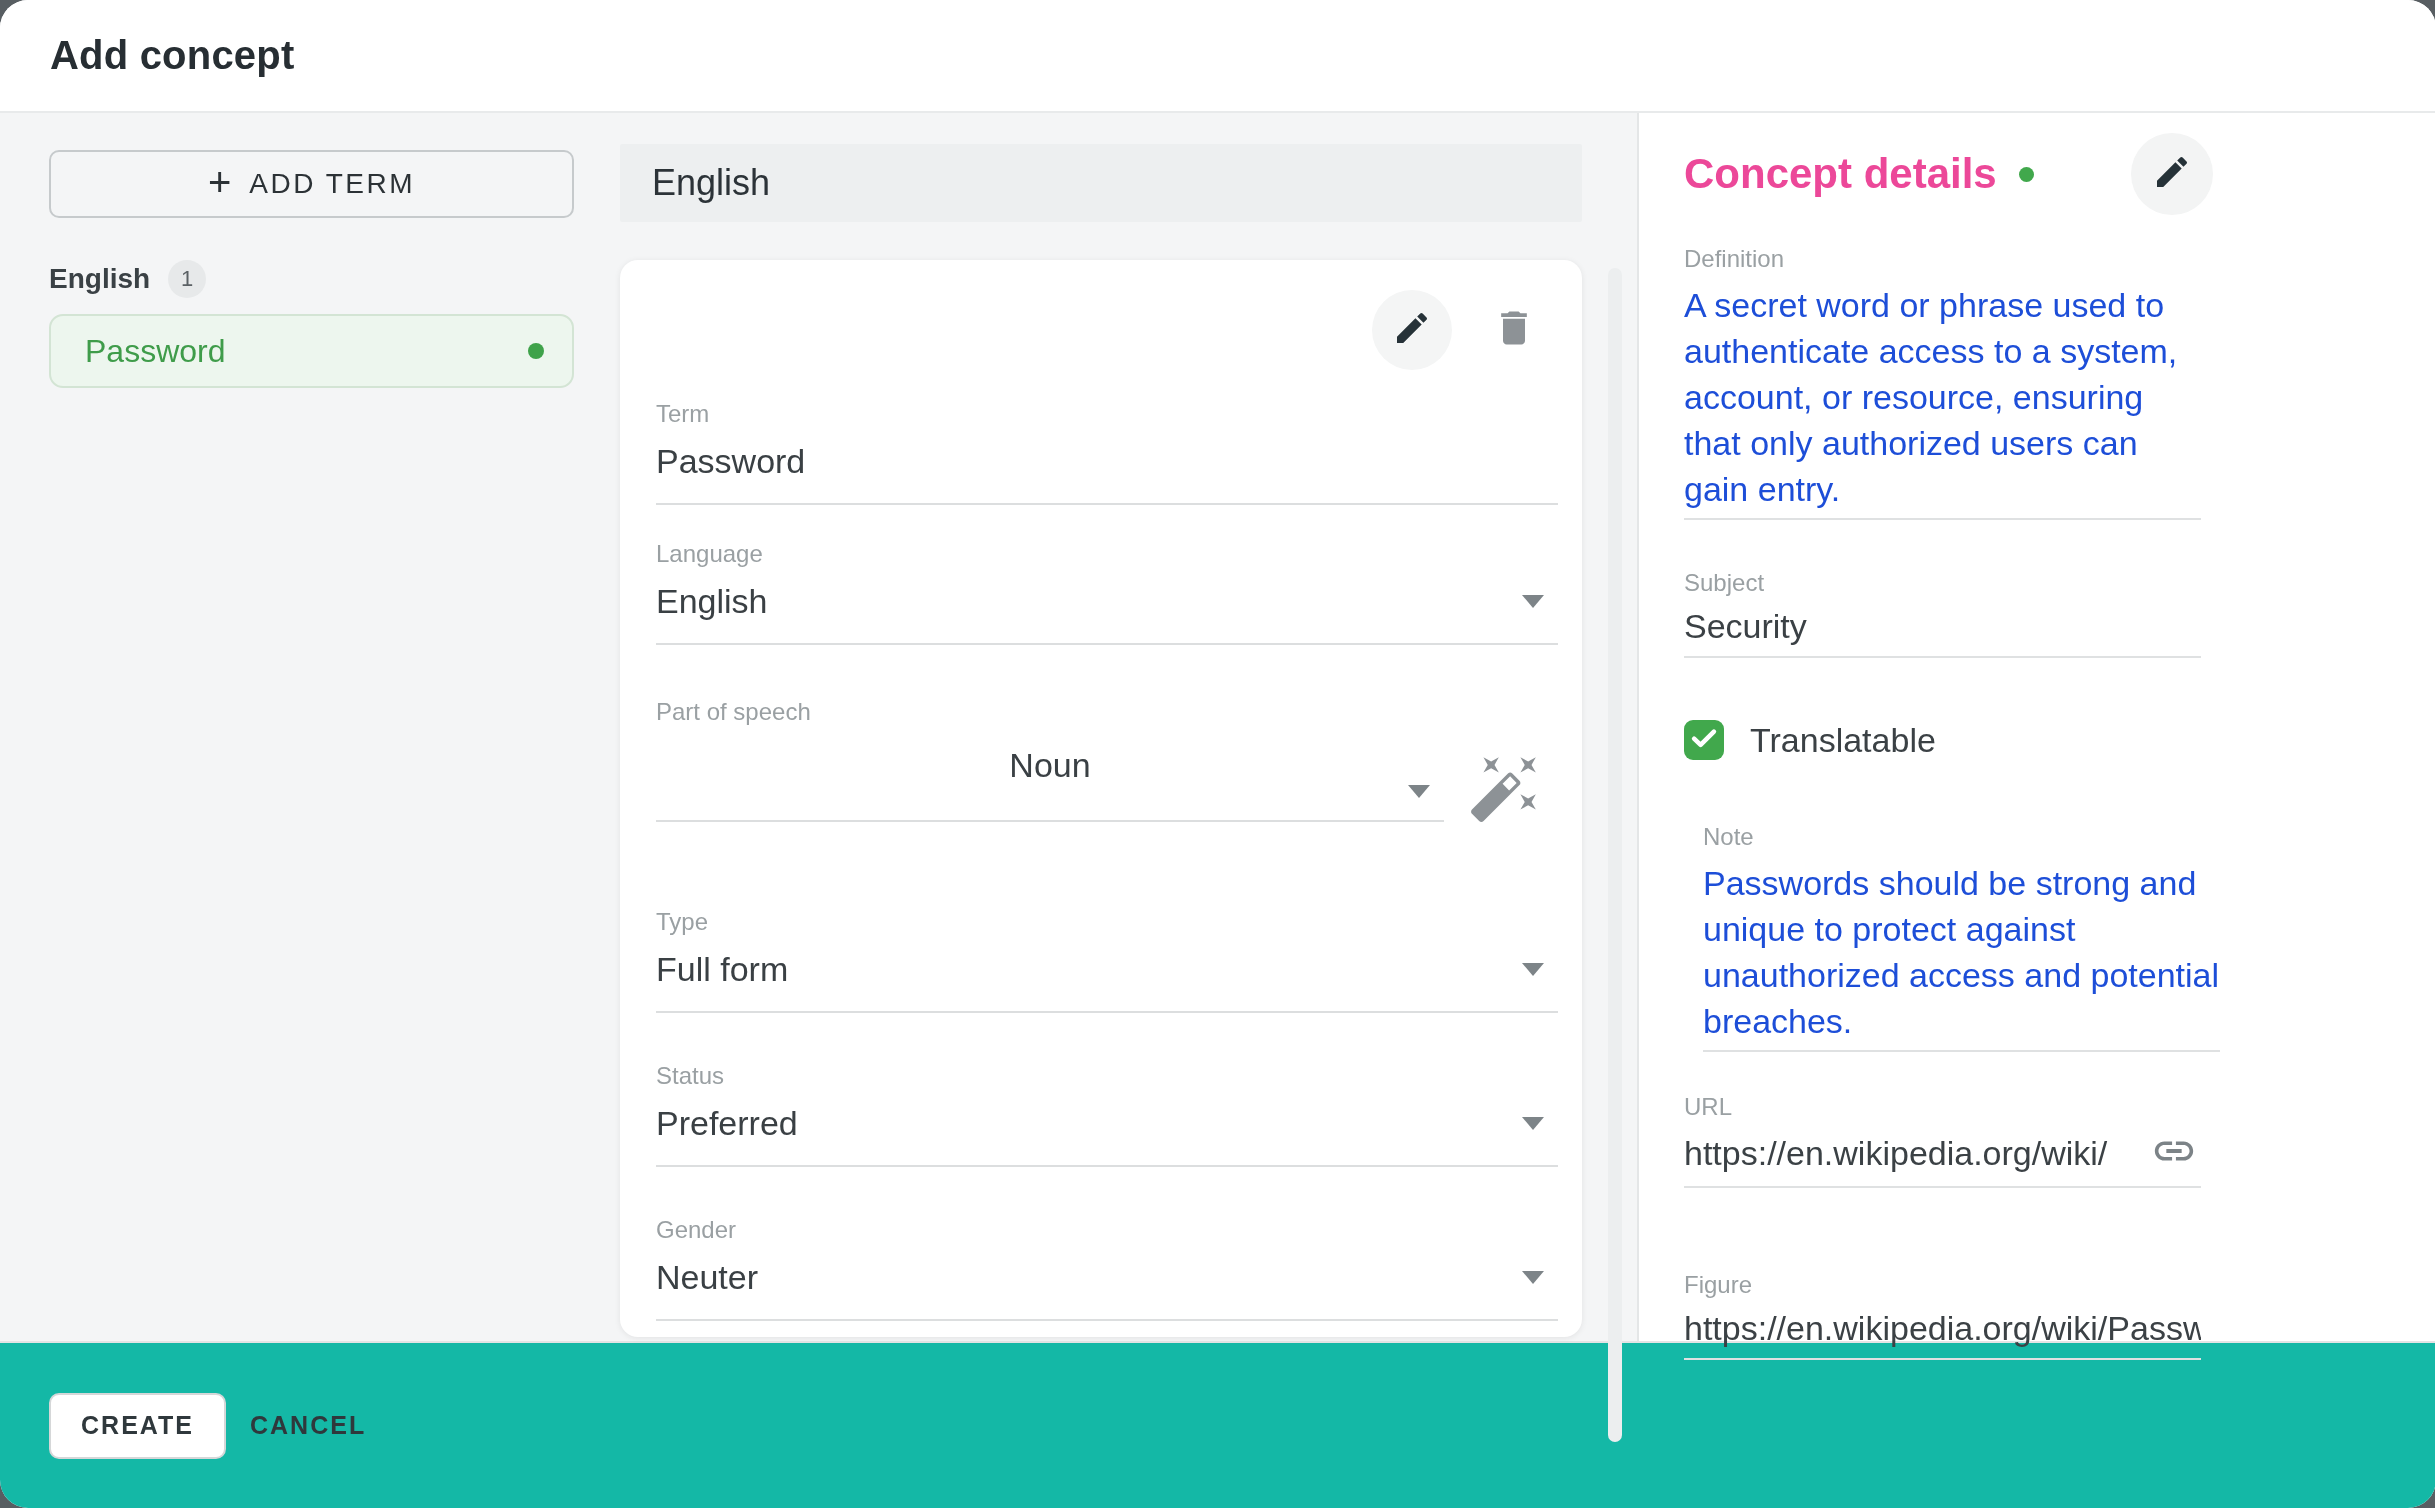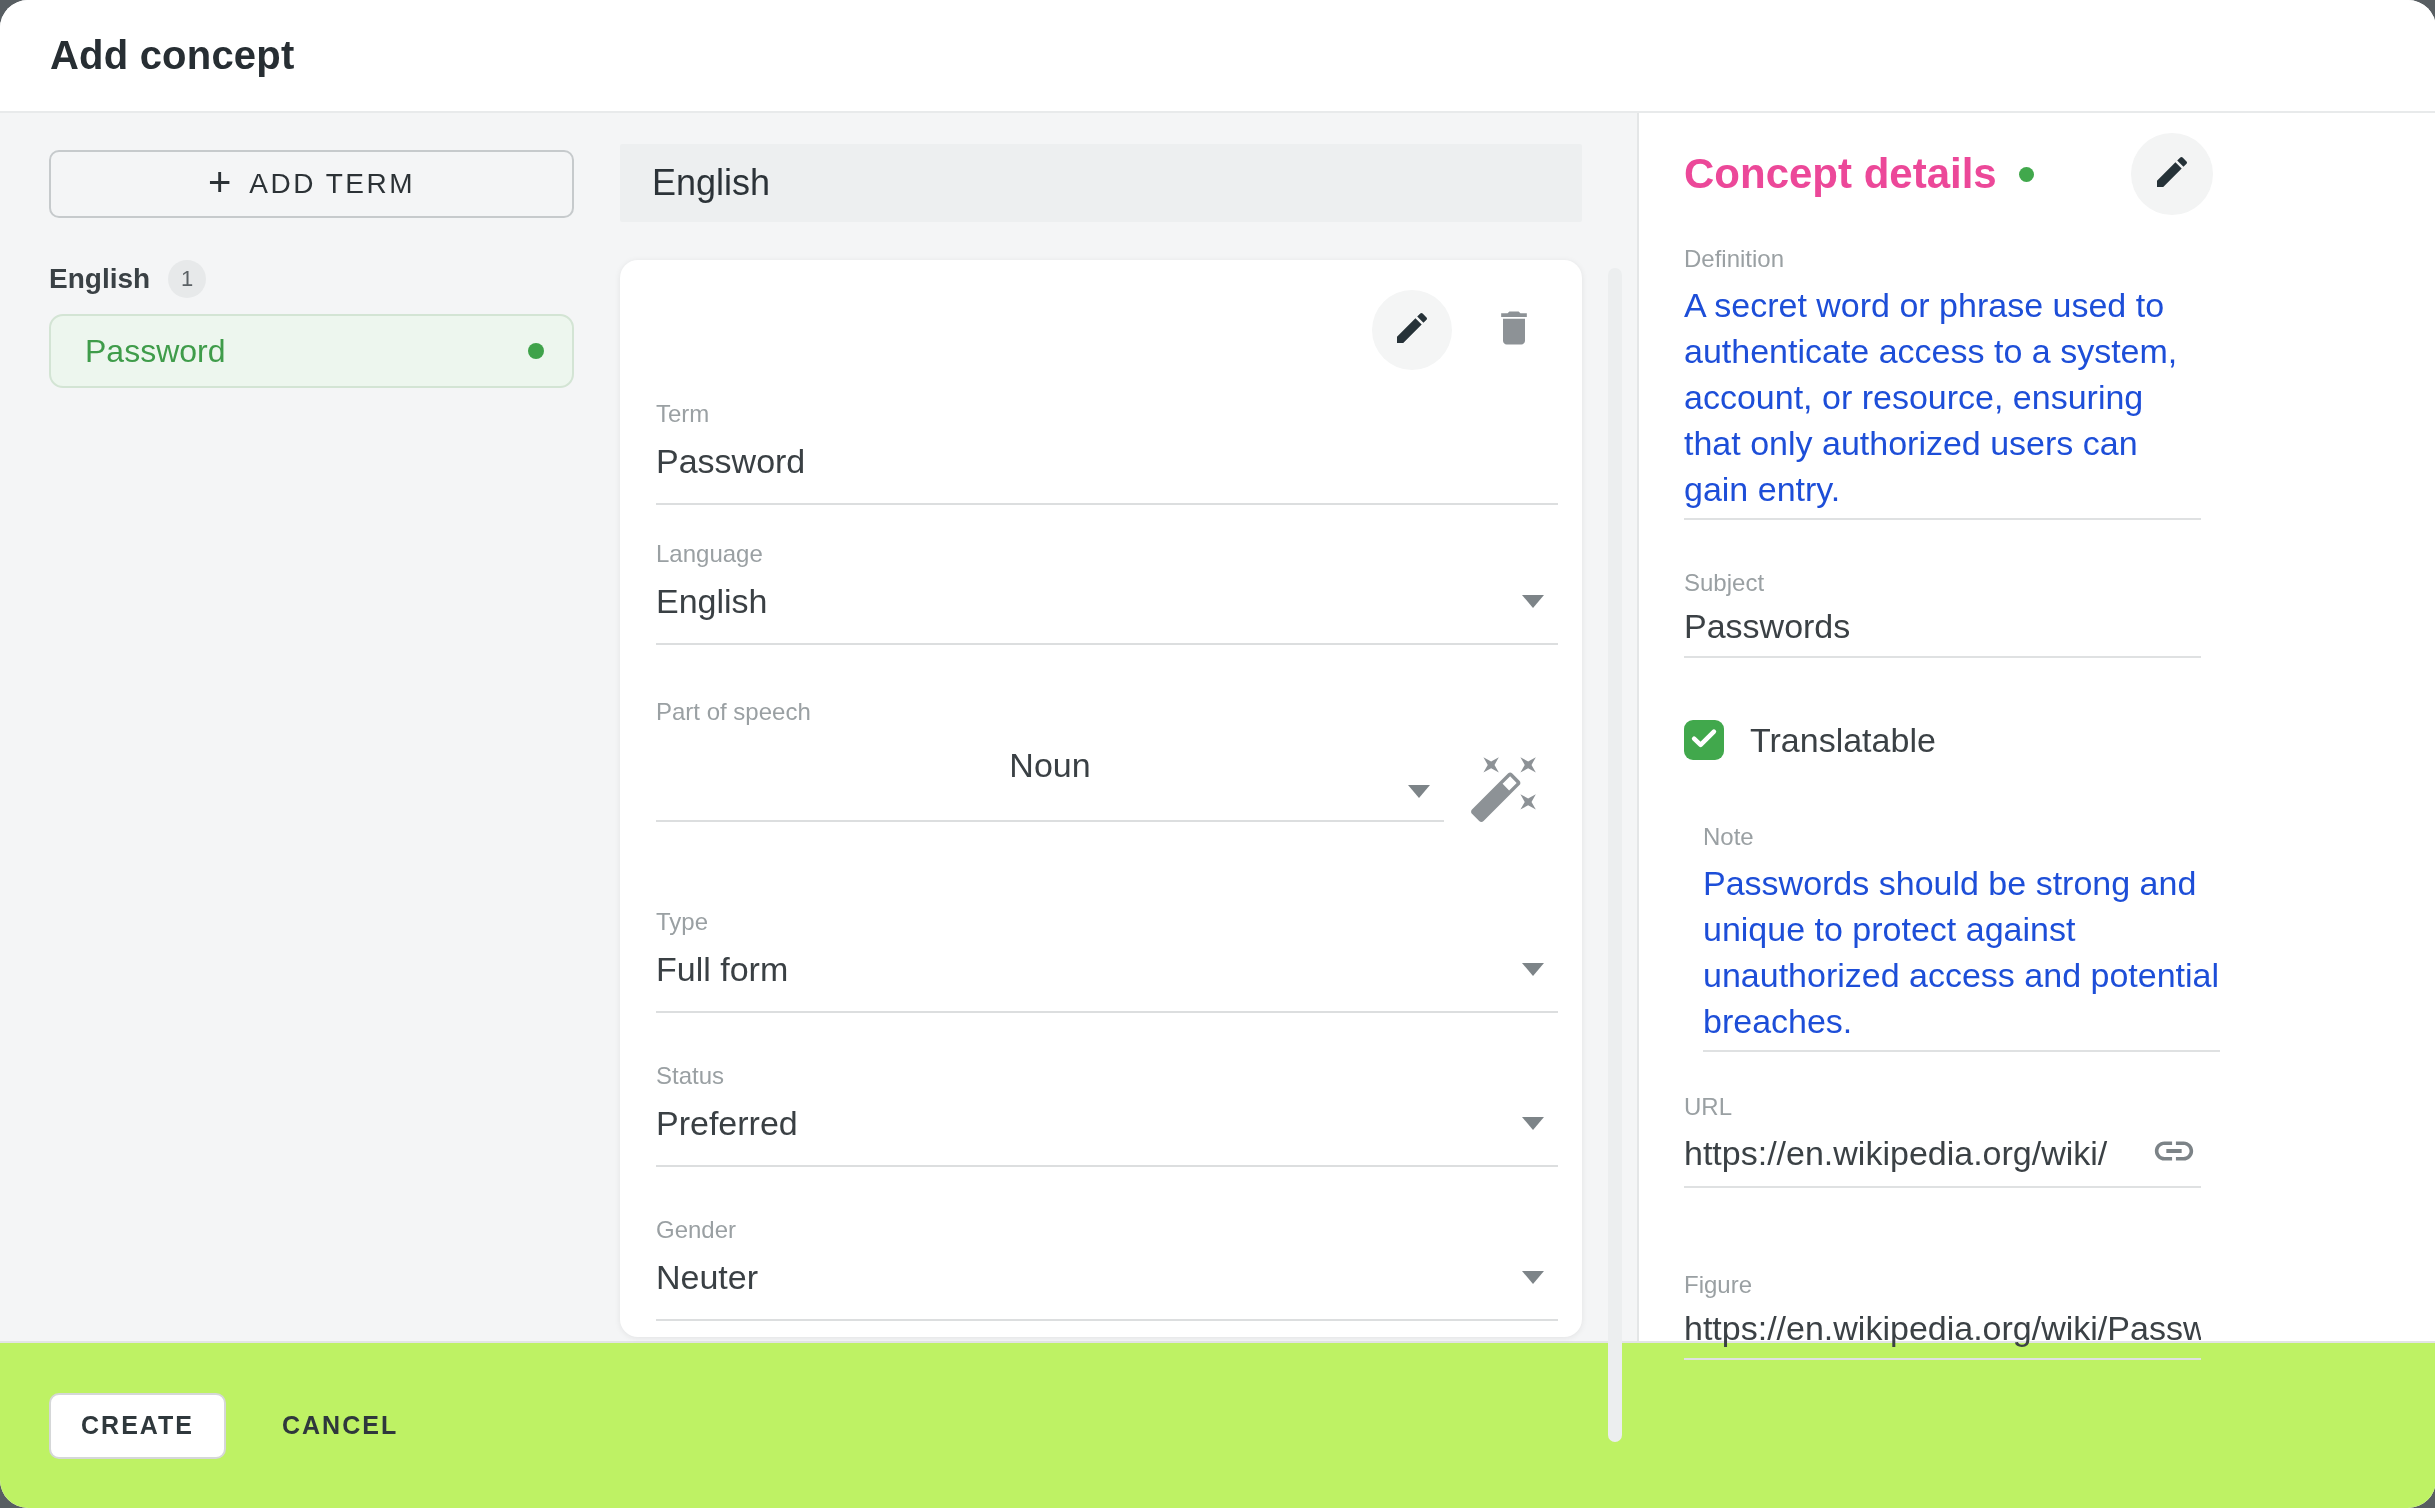--- a/index.html
+++ b/index.html
@@ -80,22 +80,22 @@
     display:flex; align-items:center; justify-content:center; cursor:pointer; }
   .check-label { font-size:34px; color:#3b4145; }
   .url-row { margin-top:8px; display:flex; align-items:center; padding-bottom:10px;
     border-bottom:2px solid #dfe1e2; }
   .url-value { font-size:34px; line-height:40px; color:#3b4145; white-space:nowrap; }
   .link-btn { margin-left:auto; margin-right:4px; width:46px; height:46px;
     display:flex; align-items:center; justify-content:center; cursor:pointer; }
   .clip-value { margin-top:8px; font-size:34px; line-height:40px; color:#3b4145;
     white-space:nowrap; overflow:hidden; padding-bottom:10px; border-bottom:2px solid #dfe1e2; }
   
-  .dlg-footer { flex:none; height:167px; background:#bef264; border-top:2px solid #e3e4e5;
-    display:flex; align-items:center; padding-left:49px; gap:46px; }
+  .dlg-footer { flex:none; height:167px; background:#14b8a6; border-top:2px solid #e3e4e5;
+    display:flex; align-items:center; padding-left:49px; gap:14px; }
   .create-btn { width:177px; height:66px; background:#fff; border:2px solid #d5d7d8;
     border-radius:10px; display:flex; align-items:center; justify-content:center;
     font-size:25px; font-weight:700; letter-spacing:2px; color:#2f383c; cursor:pointer; }
   .cancel-btn { font-size:25px; font-weight:700; letter-spacing:2px; color:#2f383c;
     background:none; border:none; padding:0 10px; cursor:pointer;
     font-family:"Liberation Sans", sans-serif; }
 </style>
 </head>
 <body>
 
@@ -221,21 +221,21 @@
         </div>
       </div>
 
       <div class="cd-field mt-def">
         <div class="cd-label">Definition</div>
         <div class="cd-text">A secret word or phrase used to authenticate access to a system, account, or resource, ensuring that only authorized users can gain entry.</div>
       </div>
 
       <div class="cd-field mt-subj">
         <div class="cd-label">Subject</div>
-        <div class="cd-single">Passwords</div>
+        <div class="cd-single">Security</div>
       </div>
 
       <div class="check-row mt-check">
         <div class="checkbox">
           <span>
             <svg width="34" height="34" viewBox="0 0 24 24">
                 <path fill="none" stroke="#ffffff" stroke-width="3.2" stroke-linecap="round" stroke-linejoin="round" d="M5 12.5l4.6 4.4L19 7.5"></path>
               </svg>
           </span>
         </div>

